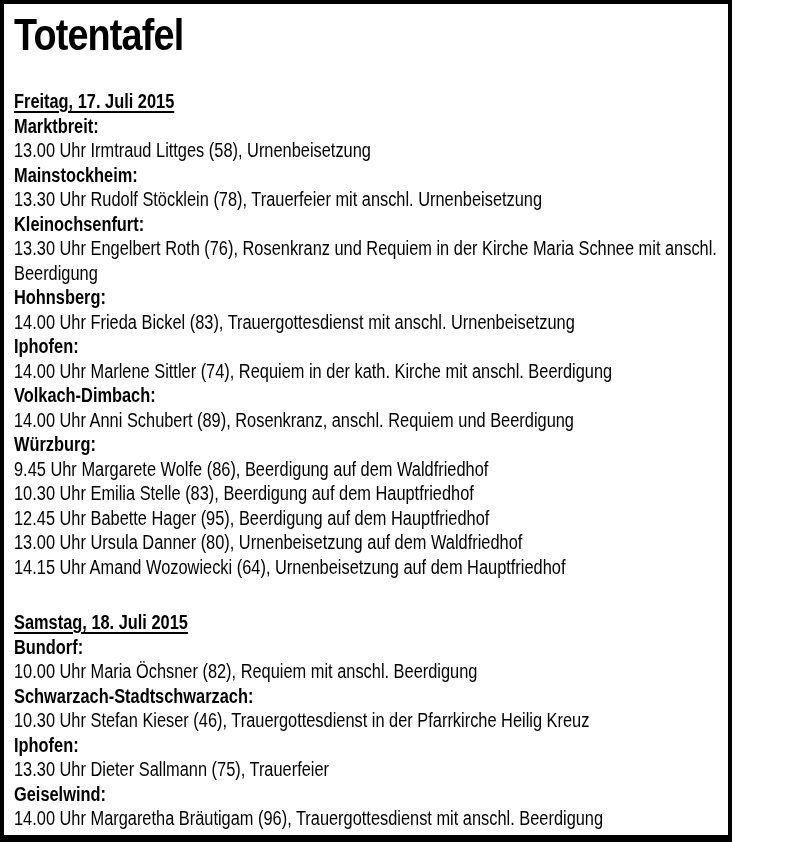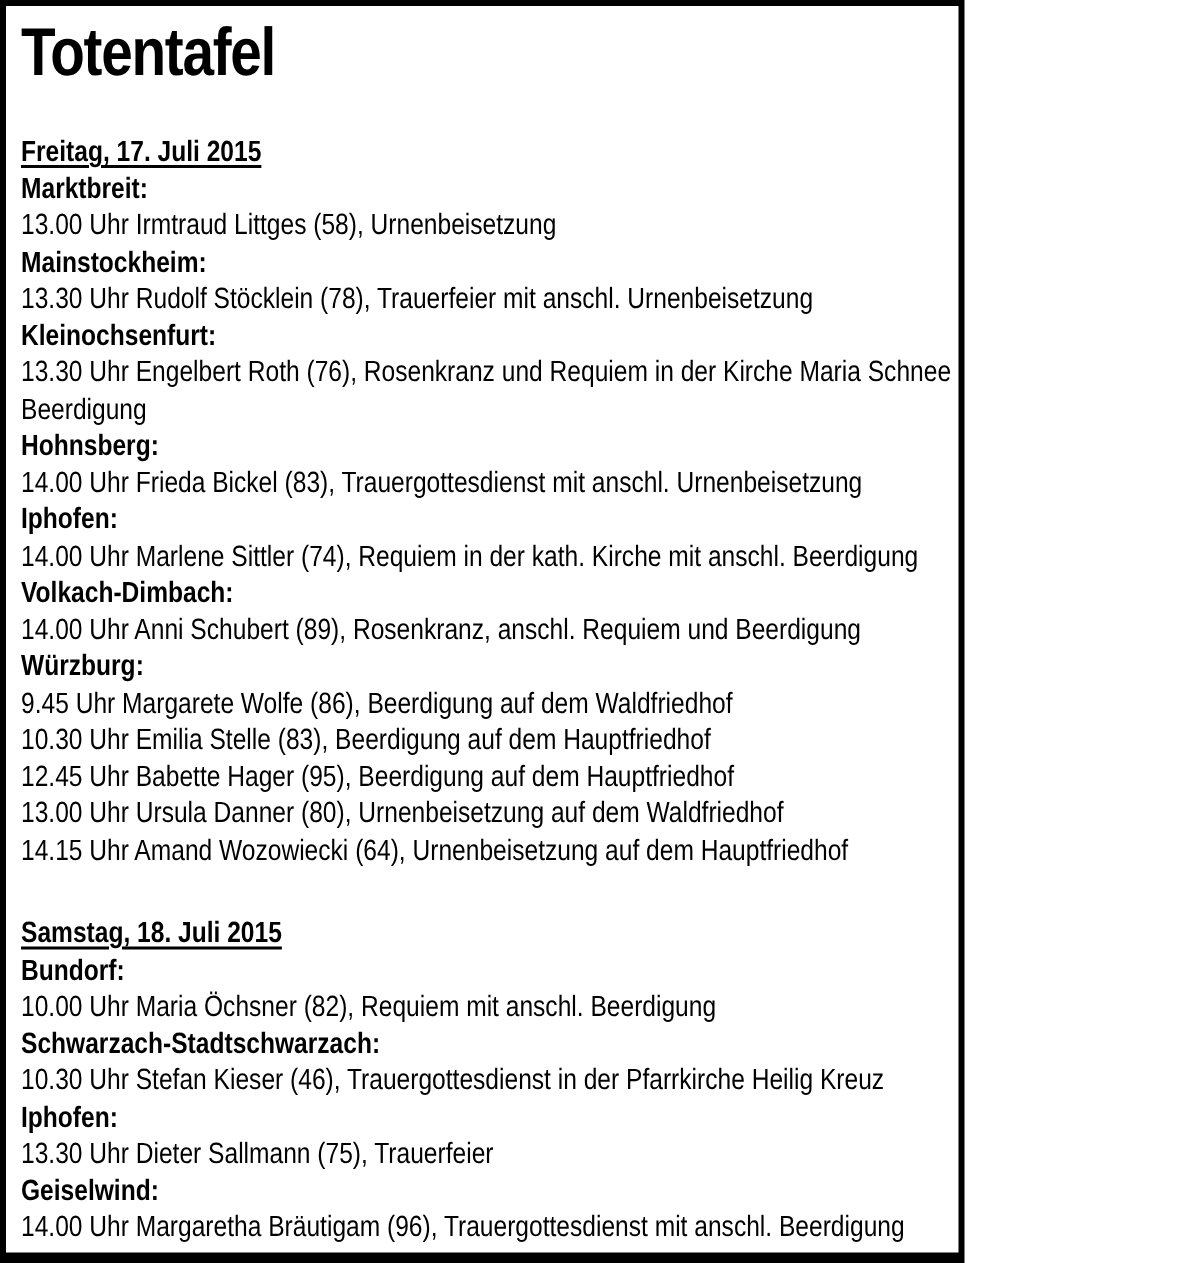--- a/index.html
+++ b/index.html
@@ -3,21 +3,21 @@
 <meta charset="utf-8">
 <style>
   * { margin: 0; padding: 0; box-sizing: border-box; }
   html, body { background: #ffffff; }
   body {
     width: 800px; height: 842px;
     font-family: "Liberation Sans", sans-serif;
     color: #000;
   }
   .page {
-    width: 643px; height: 842px;
+    width: 732px; height: 842px;
     background: #fff;
     border: 4px solid #000;
     border-bottom-width: 7px;
     padding: 8px 16px 0 10px;
     overflow: hidden;
   }
   
   .condense {
     width: 917px;
     transform: scaleX(0.84);

